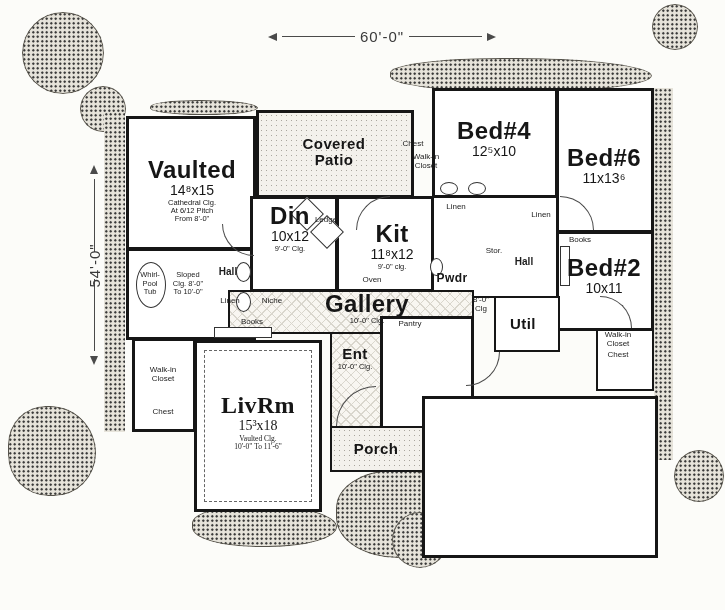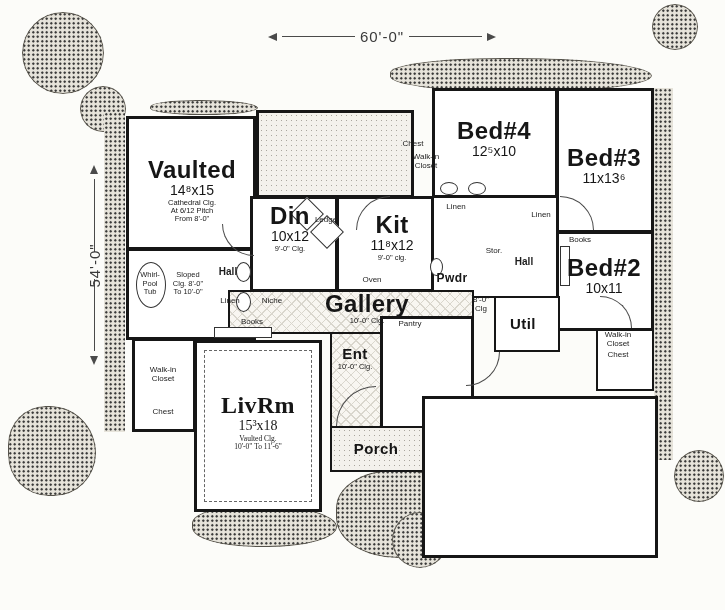--- a/index.html
+++ b/index.html
@@ -144,40 +144,44 @@
   <div class="arc" style="left:466px;top:352px;width:34px;height:34px;transform:rotate(270deg);"></div>
 
   <div class="room-label" style="left:192px;top:190px;">
     <div class="rl-name">Vaulted</div>
     <div class="rl-size">14⁸x15</div>
     <div class="rl-note">Cathedral Clg.
 At 6/12 Pitch
 From 8'-0"</div>
   </div>
 
+  <div class="room-label" style="left:334px;top:152px;">
+    <div class="rl-name md">Covered
+Patio</div>
+  </div>
 
   <div class="room-label" style="left:290px;top:228px;">
     <div class="rl-name">Din</div>
     <div class="rl-size">10x12</div>
     <div class="rl-note">9'-0" Clg.</div>
   </div>
 
-  <div class="room-label" style="left:392px;top:237px;">
+  <div class="room-label" style="left:392px;top:246px;">
     <div class="rl-name">Kit</div>
     <div class="rl-size">11⁸x12</div>
     <div class="rl-note">9'-0" clg.</div>
   </div>
 
   <div class="room-label" style="left:494px;top:138px;">
     <div class="rl-name">Bed#4</div>
     <div class="rl-size">12⁵x10</div>
   </div>
 
   <div class="room-label" style="left:604px;top:165px;">
-    <div class="rl-name">Bed#3</div>
+    <div class="rl-name">Bed#6</div>
     <div class="rl-size">11x13⁶</div>
   </div>
 
   <div class="room-label" style="left:604px;top:275px;">
     <div class="rl-name">Bed#2</div>
     <div class="rl-size">10x11</div>
   </div>
 
   <div class="room-label" style="left:367px;top:308px;">
     <div class="rl-name">Gallery</div>

